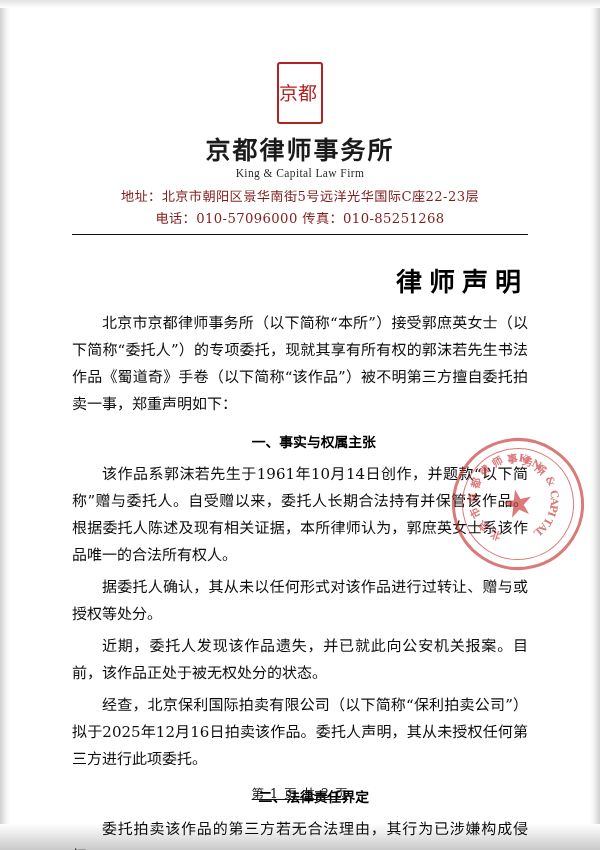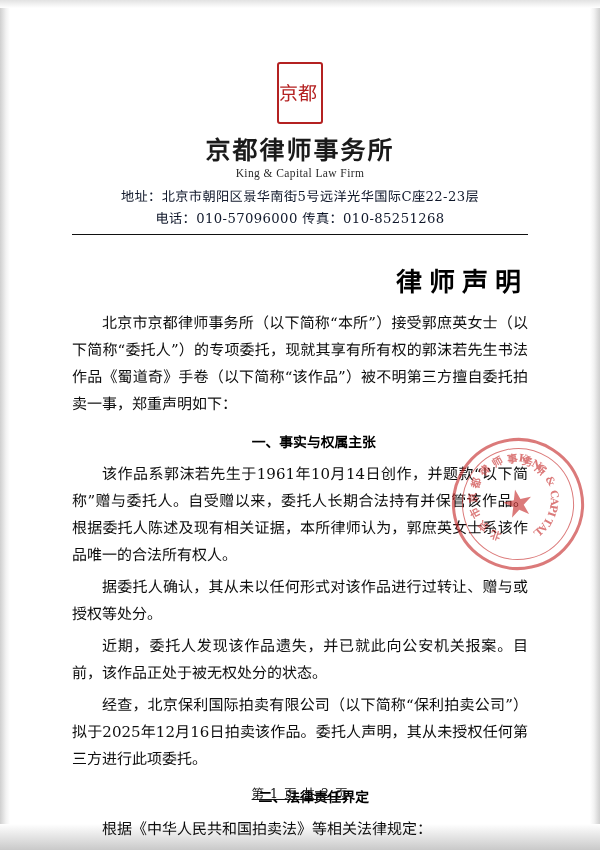--- a/index.html
+++ b/index.html
@@ -88,21 +88,21 @@
   .firm-name-en {
     font-size: 11.5px;
     letter-spacing: 0.4px;
     color: #2a2a2a;
     font-family: "Liberation Serif", serif;
     margin-bottom: 7px;
   }
   .firm-address,
   .firm-contact {
     font-size: 13.2px;
-    color: #0f172a;
+    color: #7f1d1d;
     letter-spacing: 0.4px;
     margin: 3px 0;
   }
   .rule {
     border: 0;
     border-top: 1.6px solid #111;
     margin: 7px 0 0 0;
   }
 
   
@@ -253,19 +253,18 @@
 
     <p class="para">北京市京都律师事务所（以下简称“本所”）接受郭庶英女士（以下简称“委托人”）的专项委托，现就其享有所有权的郭沫若先生书法作品《蜀道奇》手卷（以下简称“该作品”）被不明第三方擅自委托拍卖一事，郑重声明如下：</p>
 
     <h2 class="section-head">一、事实与权属主张</h2>
     <p class="para">该作品系郭沫若先生于1961年10月14日创作，并题款“以下简称”赠与委托人。自受赠以来，委托人长期合法持有并保管该作品。根据委托人陈述及现有相关证据，本所律师认为，郭庶英女士系该作品唯一的合法所有权人。</p>
     <p class="para">据委托人确认，其从未以任何形式对该作品进行过转让、赠与或授权等处分。</p>
     <p class="para">近期，委托人发现该作品遗失，并已就此向公安机关报案。目前，该作品正处于被无权处分的状态。</p>
     <p class="para">经查，北京保利国际拍卖有限公司（以下简称“保利拍卖公司”）拟于2025年12月16日拍卖该作品。委托人声明，其从未授权任何第三方进行此项委托。</p>
 
     <h2 class="section-head">二、法律责任界定</h2>
-    <p class="para tight">根据《中华人民共和国拍卖法》等相关法律规定：</p>
     <p class="para tight">委托拍卖该作品的第三方若无合法理由，其行为已涉嫌构成侵权，</p>
 
   </div>
 
   <div class="page-footer">第 1 页 共 2 页</div>
 </div>
 
 </body></html>

